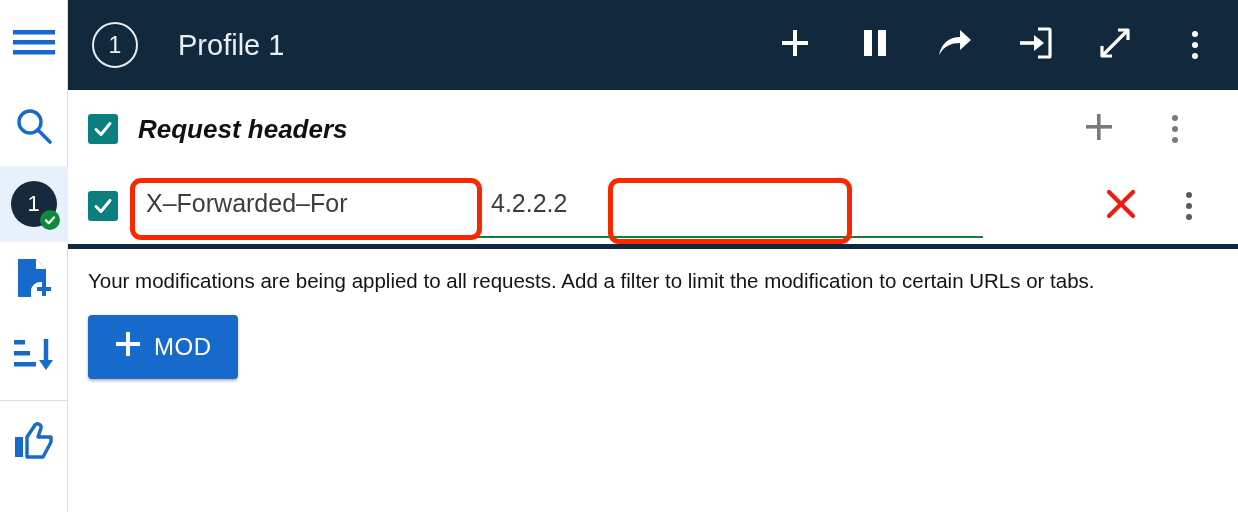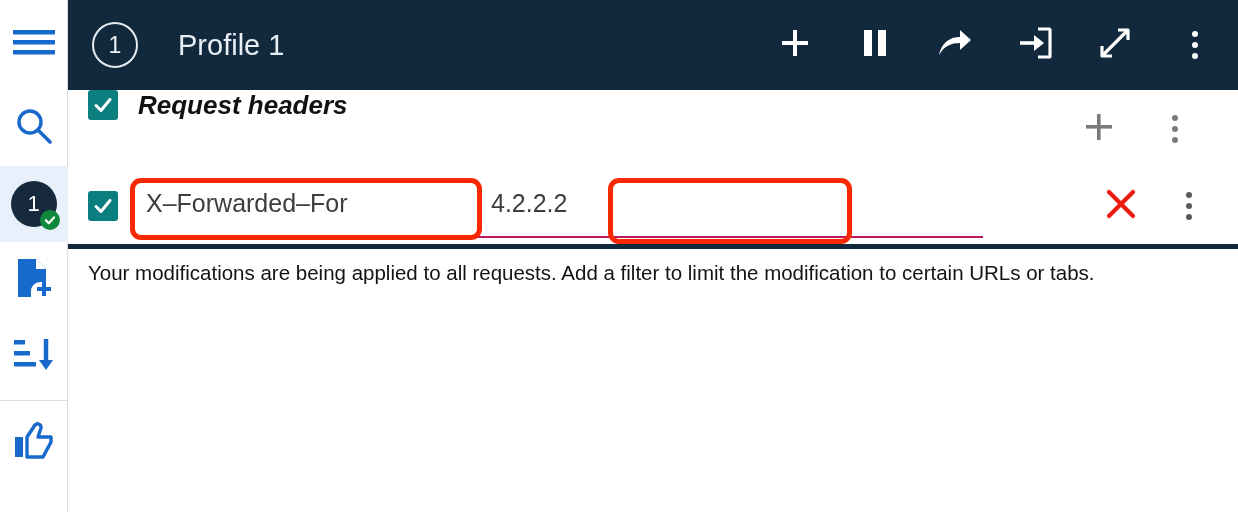--- a/index.html
+++ b/index.html
@@ -114,20 +114,21 @@
     display: flex; align-items: center; justify-content: center;
     cursor: pointer;
   }
 
   
   .content { flex: 1 1 auto; position: relative; background:#fff; }
 
   .section-head {
     height: 78px;
     display: flex;
+    align-items: center;
     padding: 0 32px 0 20px;
   }
   .cbox {
     width: 30px; height: 30px;
     background: #0b7f7f;
     border-radius: 3px;
     display: flex; align-items: center; justify-content: center;
     flex: 0 0 30px;
     cursor: pointer;
   }
@@ -159,21 +160,21 @@
     height: 50px;
     display: flex;
     align-items: center;
   }
   .field-name { width: 345px; margin-left: 20px; }
   .field-value { width: 500px; margin-left: 0px; }
   .field input {
     width: 100%;
     height: 64px;
     border: none;
-    border-bottom: 2px solid #be185d;
+    border-bottom: 2px solid #15803d;
     background: transparent;
     font-size: 25px;
     color: #3d3d3d;
     font-family: "Liberation Sans", sans-serif;
     outline: none;
     padding: 0 8px 4px 8px;
   }
   .row-actions {
     margin-left: auto;
     display: flex;
@@ -185,21 +186,21 @@
   .thick-divider {
     height: 5px;
     background: #11283d;
     width: 100%;
   }
 
   .note {
     font-size: 20.5px;
     line-height: 28px;
     color: #131313;
-    padding: 10px 30px 0 20px;
+    padding: 18px 30px 0 20px;
     max-width: 1140px;
   }
 
   .btn-row {
     display: flex;
     gap: 12px;
     padding: 20px 0 0 20px;
   }
   .btn {
     height: 64px;
@@ -425,20 +426,29 @@
             </span>
           </div>
         </div>
       </div>
 
       <div class="thick-divider"></div>
 
       <div class="note">Your modifications are being applied to all requests. Add a filter to limit the modification to certain URLs or tabs.</div>
 
       <div class="btn-row">
+        <button class="btn">
+          <span>
+            <svg width="28" height="28" viewBox="0 0 28 28">
+              <rect x="12" y="2" width="4" height="24" fill="#ffffff"></rect>
+              <rect x="2" y="12" width="24" height="4" fill="#ffffff"></rect>
+            </svg>
+          </span>
+          <span>MOD</span>
+        </button>
 
       </div>
 
     </div>
   </div>
 
   <div class="annot" id="annot-name"></div>
   <div class="annot" id="annot-value"></div>
 
 </div>

